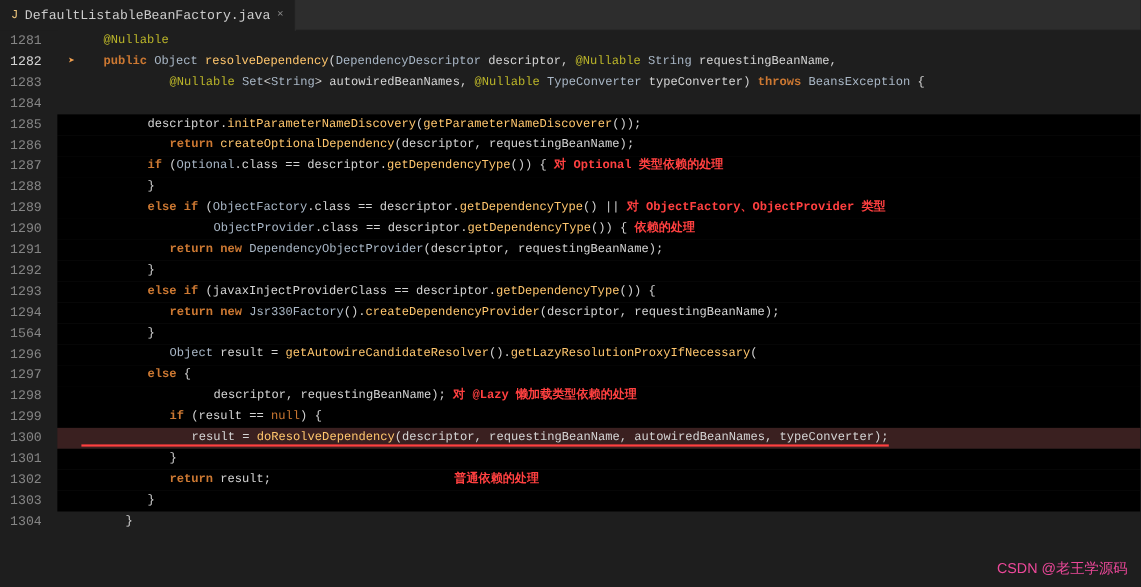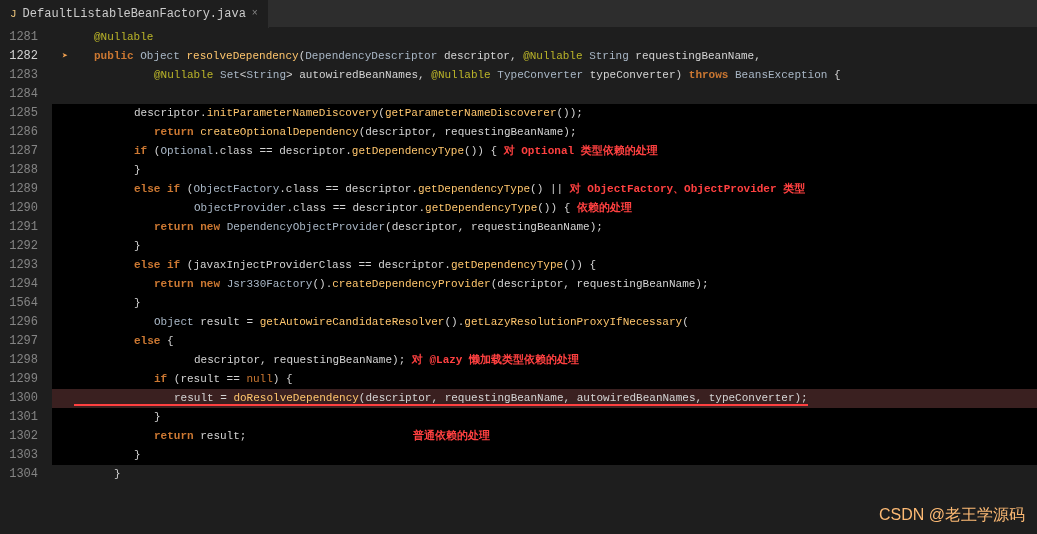--- a/index.html
+++ b/index.html
@@ -114,23 +114,23 @@
     .comment-cn { color: #ff4040; font-weight: bold; }
     .method { color: #ffc66d; text-align: center; }
     .red-underline {
       border-bottom: 2px solid #ff4040;
       display: inline;
     }
     .watermark {
       position: absolute;
       bottom: 8px;
       right: 12px;
-      color: #fdba74;
+      color: #ec4899;
       font-family: Arial, sans-serif;
-      font-size: 16px;
+      font-size: 13px;
     }
     .indent1 { display: inline-block; width: 20px; }
     .indent2 { display: inline-block; width: 40px; }
     .indent3 { display: inline-block; width: 60px; }
     .indent4 { display: inline-block; width: 80px; }
     .indent5 { display: inline-block; width: 100px; }
     .indent6 { display: inline-block; width: 120px; }
   </style>
 </head>
 <body>

